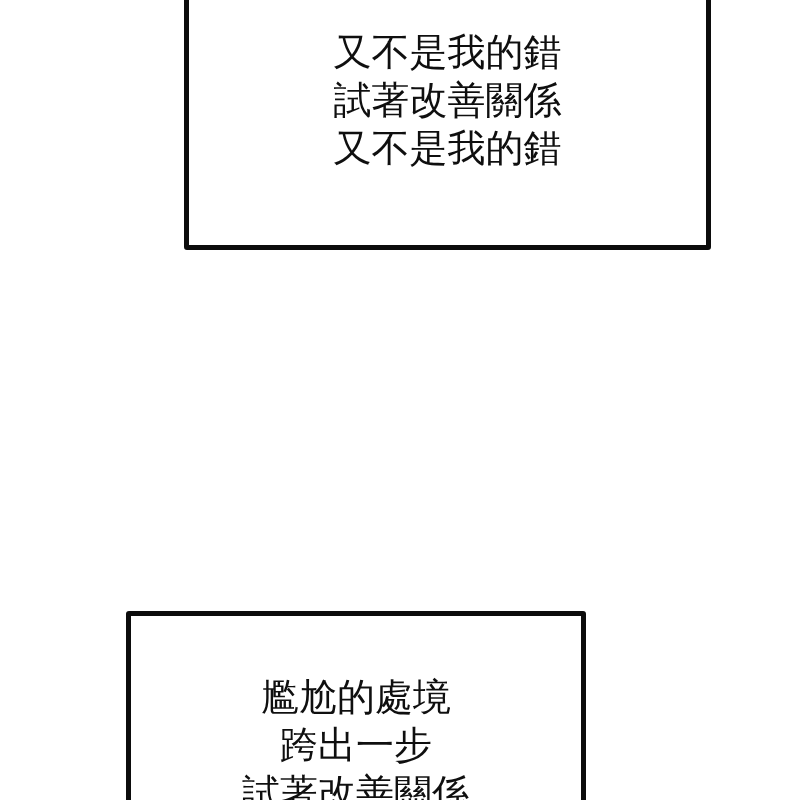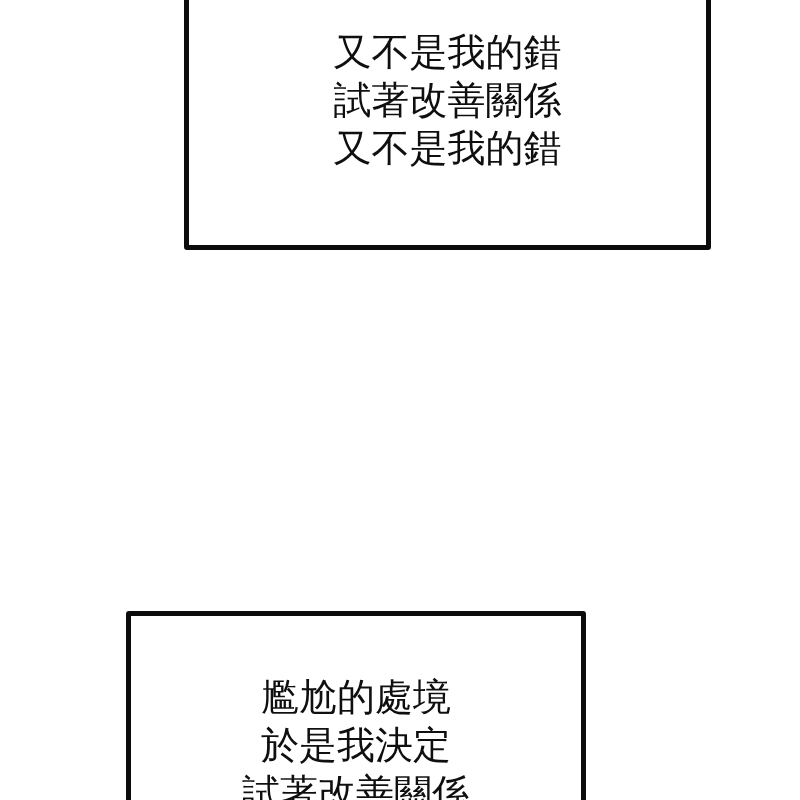--- a/index.html
+++ b/index.html
@@ -62,16 +62,16 @@
   <div class="narration narration-top">
     <span class="line">又不是我的錯</span>
     <span class="line">試著改善關係</span>
     <span class="line">又不是我的錯</span>
   </div>
 </div>
 
 <div class="panel panel-bottom">
   <div class="narration narration-bottom">
     <span class="line">尷尬的處境</span>
-    <span class="line">於是我決定</span>
+    <span class="line">跨出一步</span>
     <span class="line">試著改善關係</span>
   </div>
 </div>
 
 </body></html>

